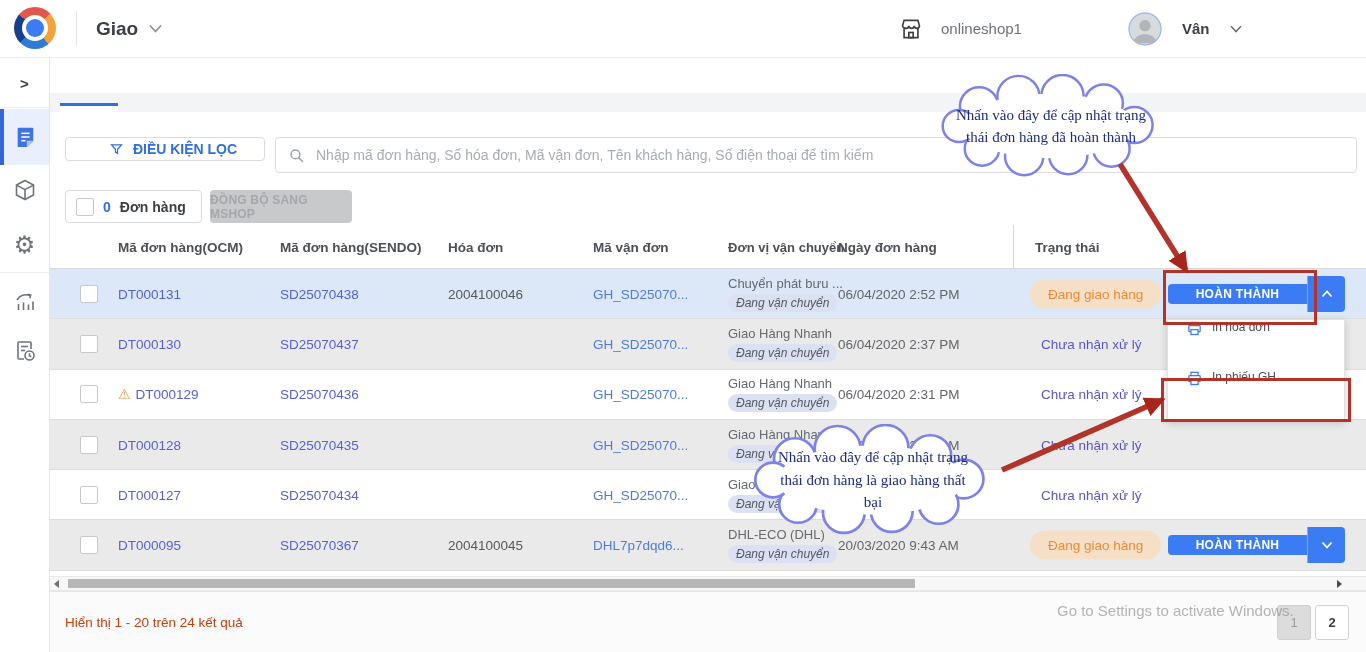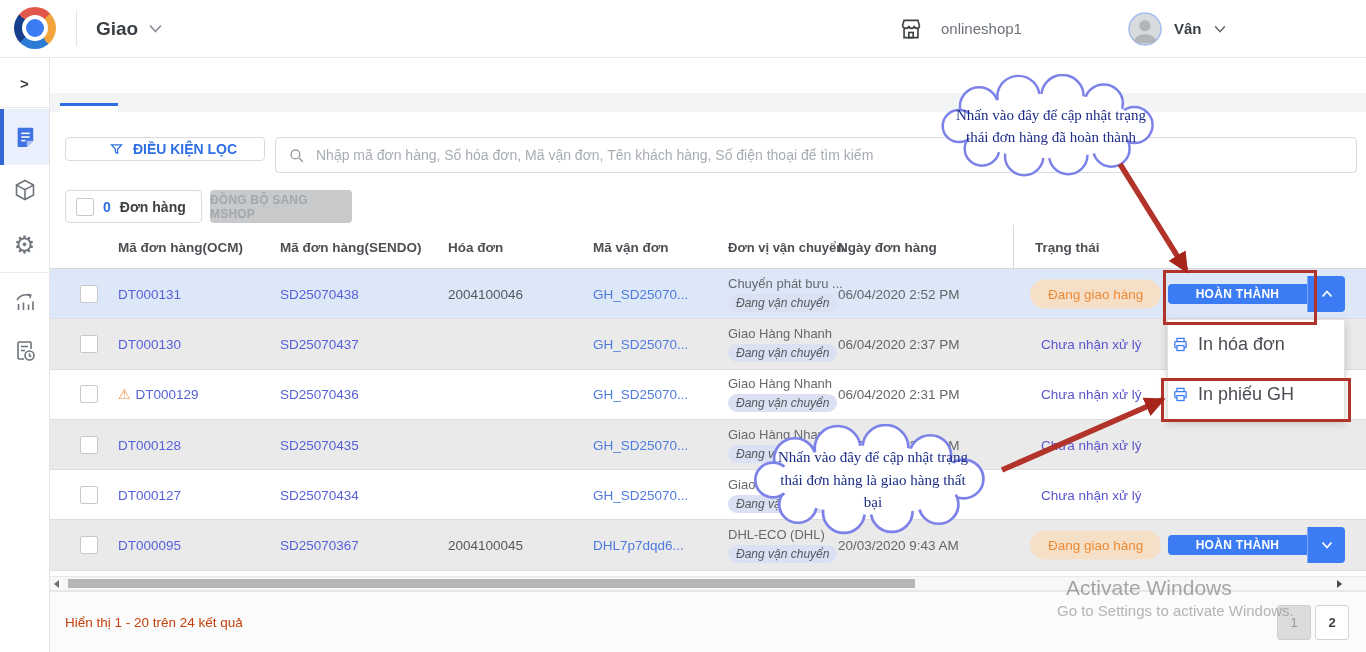--- a/index.html
+++ b/index.html
@@ -9,21 +9,21 @@
   
   .hdr{position:absolute;left:0;top:0;width:1366px;height:57px;background:#fff;border-bottom:1px solid #eaeaea;z-index:5;}
   .logo{position:absolute;left:14px;top:7px;width:42px;height:42px;border-radius:50%;
         background:conic-gradient(from -50deg,#e2574c 0 95deg,#f2a33c 95deg 190deg,#2e7bd6 190deg 275deg,#173e8d 275deg 360deg);}
   .logo::before{content:"";position:absolute;left:8px;top:8px;width:26px;height:26px;border-radius:50%;background:#fff;}
   .logo::after{content:"";position:absolute;left:12px;top:12px;width:18px;height:18px;border-radius:50%;background:#3b7cf5;}
   .hdr-div{position:absolute;left:76px;top:11px;width:1px;height:35px;background:#e3e3e3;}
   .brand{position:absolute;left:96px;top:0;height:57px;display:flex;align-items:center;gap:11px;font-size:19px;font-weight:bold;color:#3a3f45;cursor:pointer;}
   .shop{position:absolute;left:898px;top:0;height:57px;display:flex;align-items:center;gap:17px;}
   .shop-name{font-size:15px;color:#6d7278;}
-  .user{position:absolute;left:1128px;top:0;height:57px;display:flex;align-items:center;gap:12px;cursor:pointer;}
+  .user{position:absolute;left:1128px;top:0;height:57px;display:flex;align-items:center;gap:20px;cursor:pointer;}
   .avatar{width:34px;height:34px;border-radius:50%;}
   .user-name{font-size:15px;font-weight:bold;color:#3a3f45;}
 
   
   .sbar{position:absolute;left:0;top:57px;width:49px;height:595px;background:#fff;border-right:1px solid #e5e5e5;z-index:4;}
   .sb-collapse{position:absolute;left:0;top:12px;width:49px;height:28px;display:flex;align-items:center;justify-content:center;
                color:#3c4043;font-size:15px;font-weight:bold;cursor:pointer;}
   .sb-hr{position:absolute;left:0;width:49px;height:1px;background:#ececec;}
   .sb-item{position:absolute;left:0;width:49px;height:54px;display:flex;align-items:center;justify-content:center;cursor:pointer;}
   .sb-item.active{background:#e9effc;}
@@ -91,21 +91,21 @@
   
   .footer{position:absolute;left:49px;top:591px;width:1317px;height:61px;background:#fbfbfb;border-top:1px solid #e6e6e6;box-sizing:border-box;z-index:2;}
   .results{position:absolute;left:16px;top:23px;font-size:13.5px;color:#c2410c;}
   .pg{position:absolute;top:13px;width:34px;height:35px;border-radius:3px;display:flex;align-items:center;justify-content:center;font-size:13px;box-sizing:border-box;cursor:pointer;}
   .pg1{left:1228px;background:#dcdcdc;border:1px solid #cfcfcf;color:#9b9b9b;}
   .pg2{left:1266px;background:#fff;border:1px solid #d2d2d2;color:#3c4043;font-weight:bold;}
 
   
   .dropdown{position:absolute;left:1167px;top:319px;width:178px;height:101px;background:#fff;border:1px solid #e2e2e2;
             box-shadow:0 3px 8px rgba(0,0,0,.18);box-sizing:border-box;z-index:10;display:flex;flex-direction:column;}
-  .dd-item{flex:1;display:flex;align-items:center;gap:9px;padding-left:4px;font-size:18px;color:#4a4e54;cursor:pointer;white-space:nowrap;}
+  .dd-item{flex:1;display:flex;gap:9px;padding-left:18px;font-size:12px;color:#4a4e54;cursor:pointer;white-space:nowrap;}
 
   .redbox{position:absolute;border:3px solid #b1332a;z-index:15;pointer-events:none;}
   .redbox1{left:1163px;top:270px;width:148px;height:49px;}
   .redbox2{left:1161px;top:378px;width:184px;height:38px;}
 
   .cloud{position:absolute;z-index:20;}
   .cloud svg{position:absolute;left:0;top:0;width:100%;height:100%;}
   .cloud-text{position:absolute;left:0;top:0;right:0;bottom:0;display:flex;align-items:center;justify-content:center;text-align:center;
               font-family:"Liberation Serif","DejaVu Serif",serif;font-size:15px;color:#1c2c85;line-height:1.5;}
   .cloud-top{left:936px;top:74px;width:230px;height:104px;}
@@ -459,16 +459,15 @@
   <svg class="arrows">
     <defs>
       <marker id="ah" markerUnits="userSpaceOnUse" markerWidth="24" markerHeight="22" refX="17" refY="10" orient="auto">
         <path d="M0 0 L21 10 L0 20 z" fill="#a8251c"></path>
       </marker>
     </defs>
     <line x1="1120" y1="164" x2="1186" y2="270" stroke="#b1332a" stroke-width="5.5" marker-end="url(#ah)"></line>
     <line x1="1002" y1="470" x2="1162" y2="400" stroke="#b1332a" stroke-width="5.5" marker-end="url(#ah)"></line>
   </svg>
 
-  <div class="wm1">Activate Windows</div>
   <div class="wm2">Go to Settings to activate Windows.</div>
 
 </div>
 
 </body></html>

